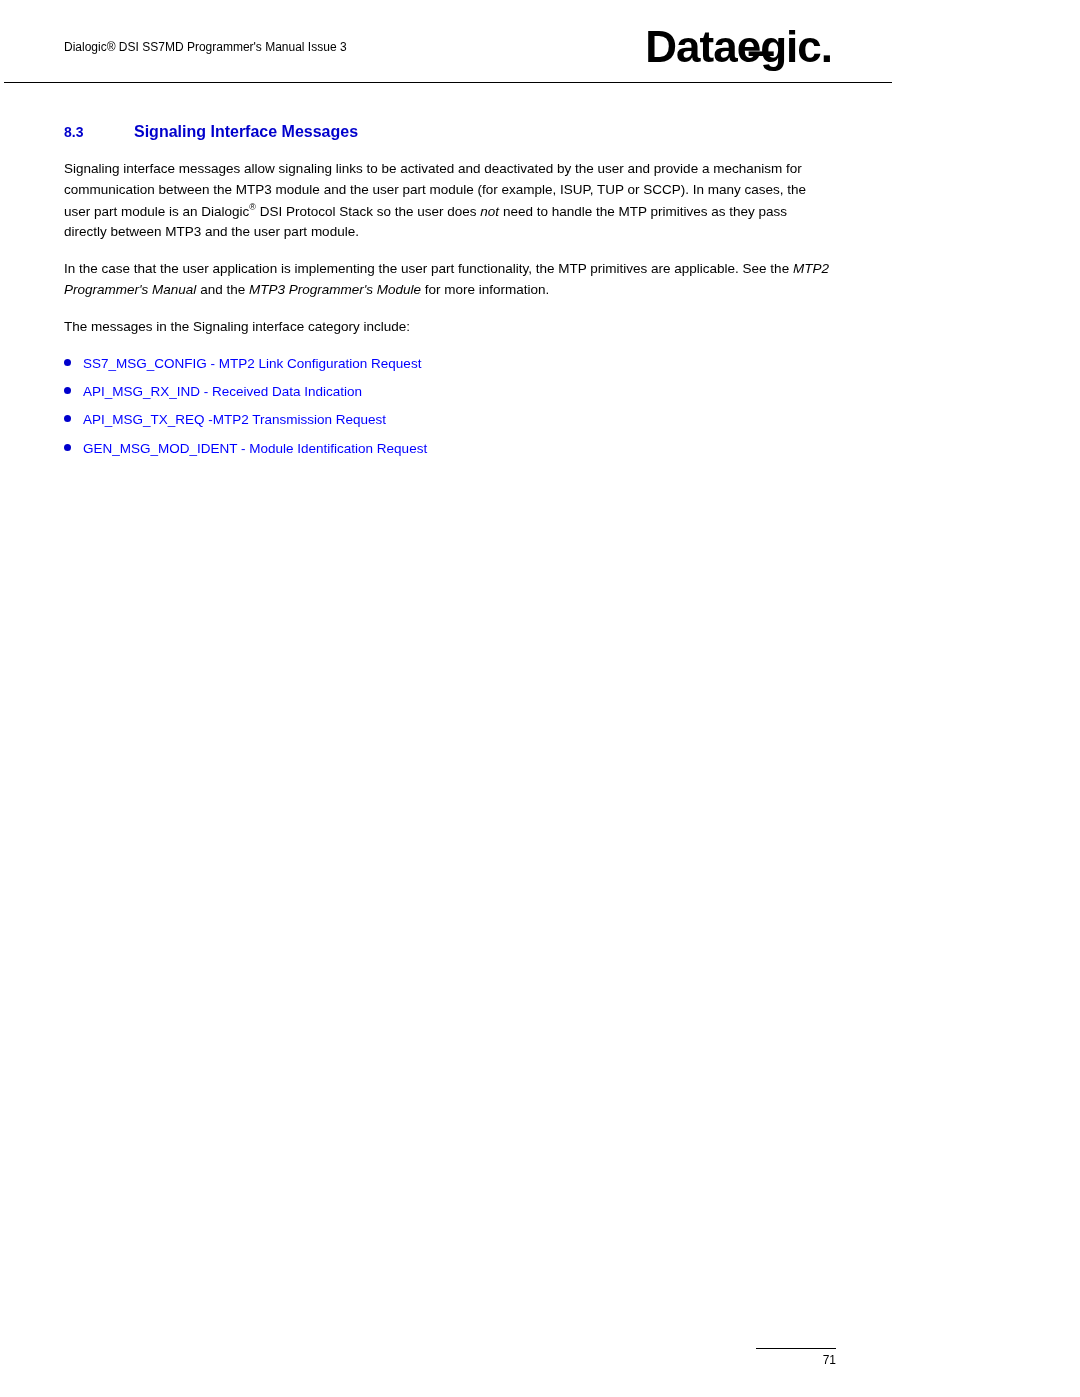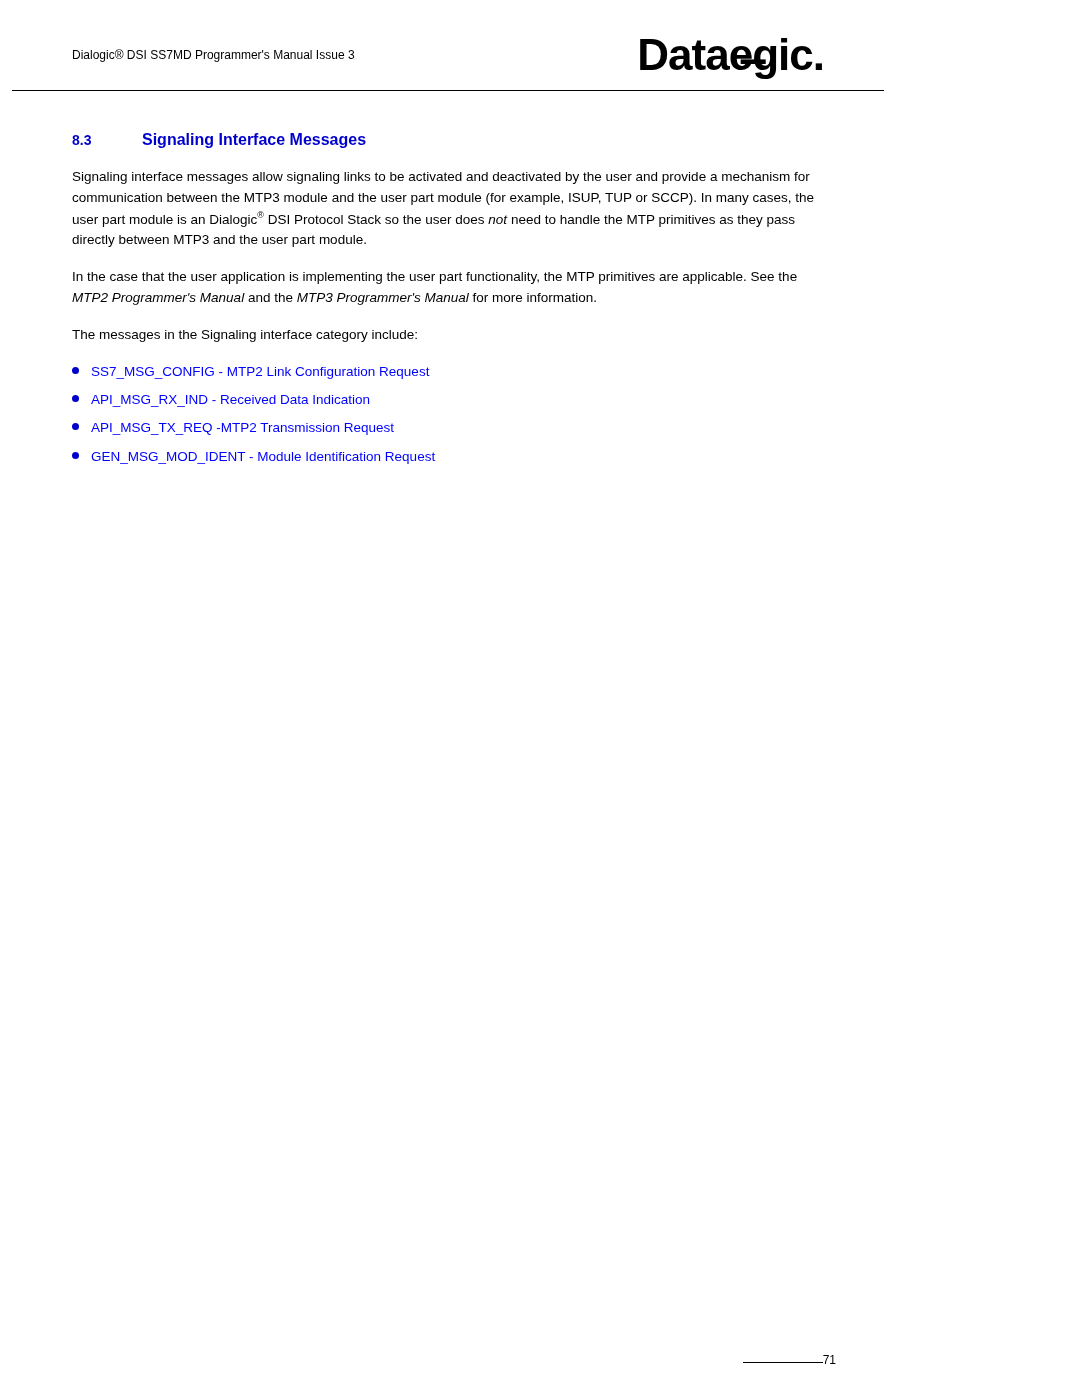--- a/index.html
+++ b/index.html
@@ -16,21 +16,21 @@
       width: 1080px;
       min-height: 1397px;
       position: relative;
     }
 
     .page-container {
       width: 896px;
       min-height: 1397px;
       background: #ffffff;
       position: relative;
-      padding: 12px;
+      padding: 4px;
     }
 
     
     .header {
       display: flex;
       justify-content: space-between;
       align-items: center;
       padding: 18px 60px 10px 60px;
       border-bottom: 1.5px solid #000000;
       margin-bottom: 0;
@@ -117,21 +117,21 @@
       color: #0000ff;
       text-decoration: none;
     }
 
     
     .footer {
       position: absolute;
       bottom: 30px;
       right: 60px;
       display: flex;
-      flex-direction: row;
+      flex-direction: column;
       align-items: flex-end;
     }
 
     .footer-line {
       width: 80px;
       height: 1px;
       background: #000000;
       margin-bottom: 4px;
     }
 
@@ -168,21 +168,21 @@
 
     <p class="body-text">
       Signaling interface messages allow signaling links to be activated and deactivated by the user and provide a
       mechanism for communication between the MTP3 module and the user part module (for example, ISUP, TUP
       or SCCP). In many cases, the user part module is an Dialogic<sup>®</sup> DSI Protocol Stack so the user does <em>not</em> need
       to handle the MTP primitives as they pass directly between MTP3 and the user part module.
     </p>
 
     <p class="body-text">
       In the case that the user application is implementing the user part functionality, the MTP primitives are
-      applicable. See the <em>MTP2 Programmer's Manual</em> and the <em>MTP3 Programmer's Manual</em> for more information.
+      applicable. See the <em>MTP2 Programmer's Manual</em> and the <em>MTP3 Programmer's Module</em> for more information.
     </p>
 
     <p class="body-text">
       The messages in the Signaling interface category include:
     </p>
 
     <ul class="bullet-list">
 
       <li>
         <span class="bullet-dot"></span>

